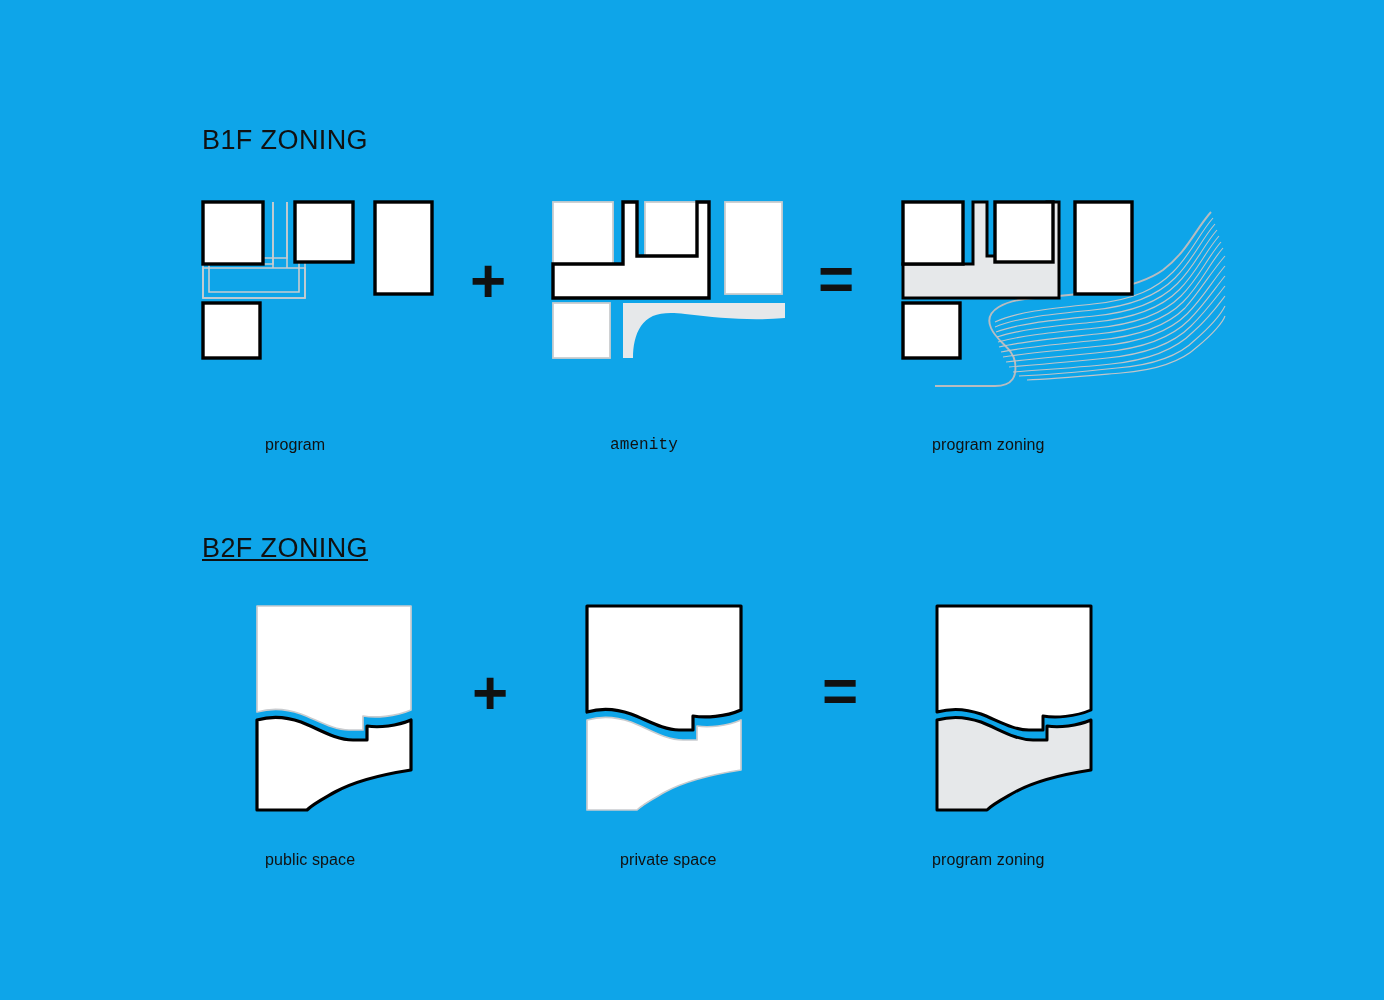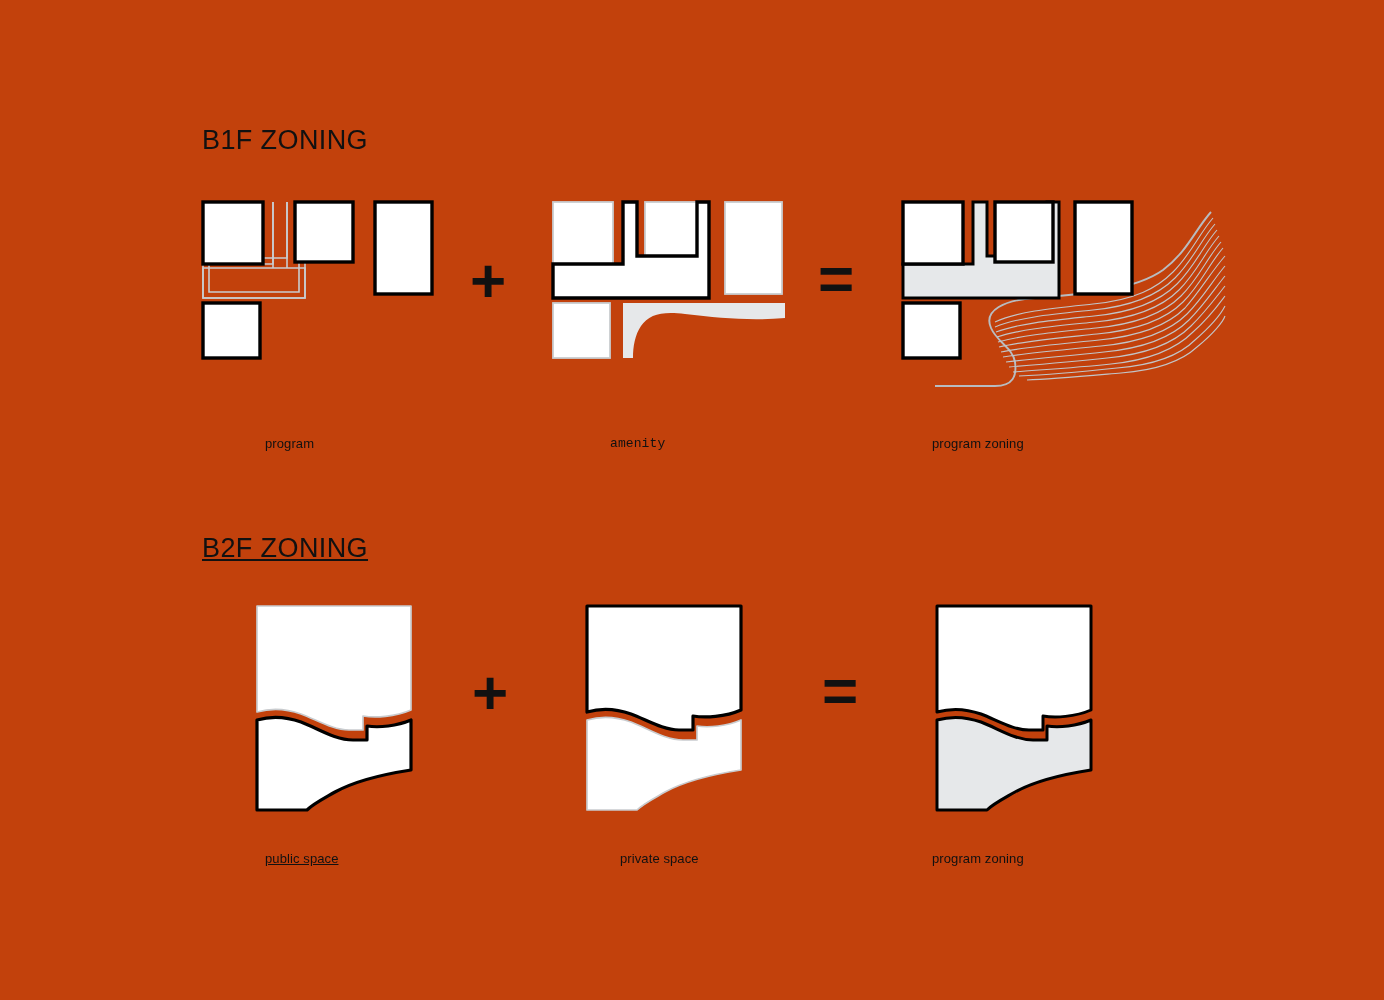--- a/index.html
+++ b/index.html
@@ -12,41 +12,41 @@
     height: 1000px;
     font-family: "Liberation Sans", sans-serif;
     color: #1a1a1a;
     overflow: hidden;
     position: relative;
   }
   .page {
     position: relative;
     width: 1384px;
     height: 1000px;
-    background: #c2410c;
+    background: #0ea5e9;
   }
 
   
   .section-title {
     position: absolute;
     font-family: "Liberation Sans", sans-serif;
     font-size: 27px;
     font-weight: 400;
     letter-spacing: 0.4px;
     color: #111111;
     white-space: nowrap;
   }
   #b1f-title { left: 202px; top: 125px; }
   #b2f-title { left: 202px; top: 533px; text-decoration: underline; }
 
   
   .caption {
     position: absolute;
     font-family: "Liberation Sans", sans-serif;
-    font-size: 13px;
+    font-size: 16px;
     font-weight: 400;
     color: #111111;
     white-space: nowrap;
     letter-spacing: 0.1px;
   }
 
   
   .operator {
     position: absolute;
     font-family: "Liberation Sans", sans-serif;
@@ -234,17 +234,17 @@
                C 74 131 90 142 108 142
                L 122 142 L 122 128
                C 134 130 152 128 166 122
                L 166 172
                C 140 176 112 182 90 194
                C 76 202 68 206 62 212
                L 12 212 Z" fill="#e6e8ea" stroke="#000000" stroke-width="3.0" stroke-linejoin="round"></path>
     </svg>
   </div>
 
-  <div class="caption" style="left:265px; top:851px;text-decoration:underline;">public space</div>
+  <div class="caption" style="left:265px; top:851px;">public space</div>
   <div class="caption" style="left:620px; top:851px;">private space</div>
   <div class="caption" style="left:932px; top:851px;">program zoning</div>
 
 </div>
 
 </body></html>

